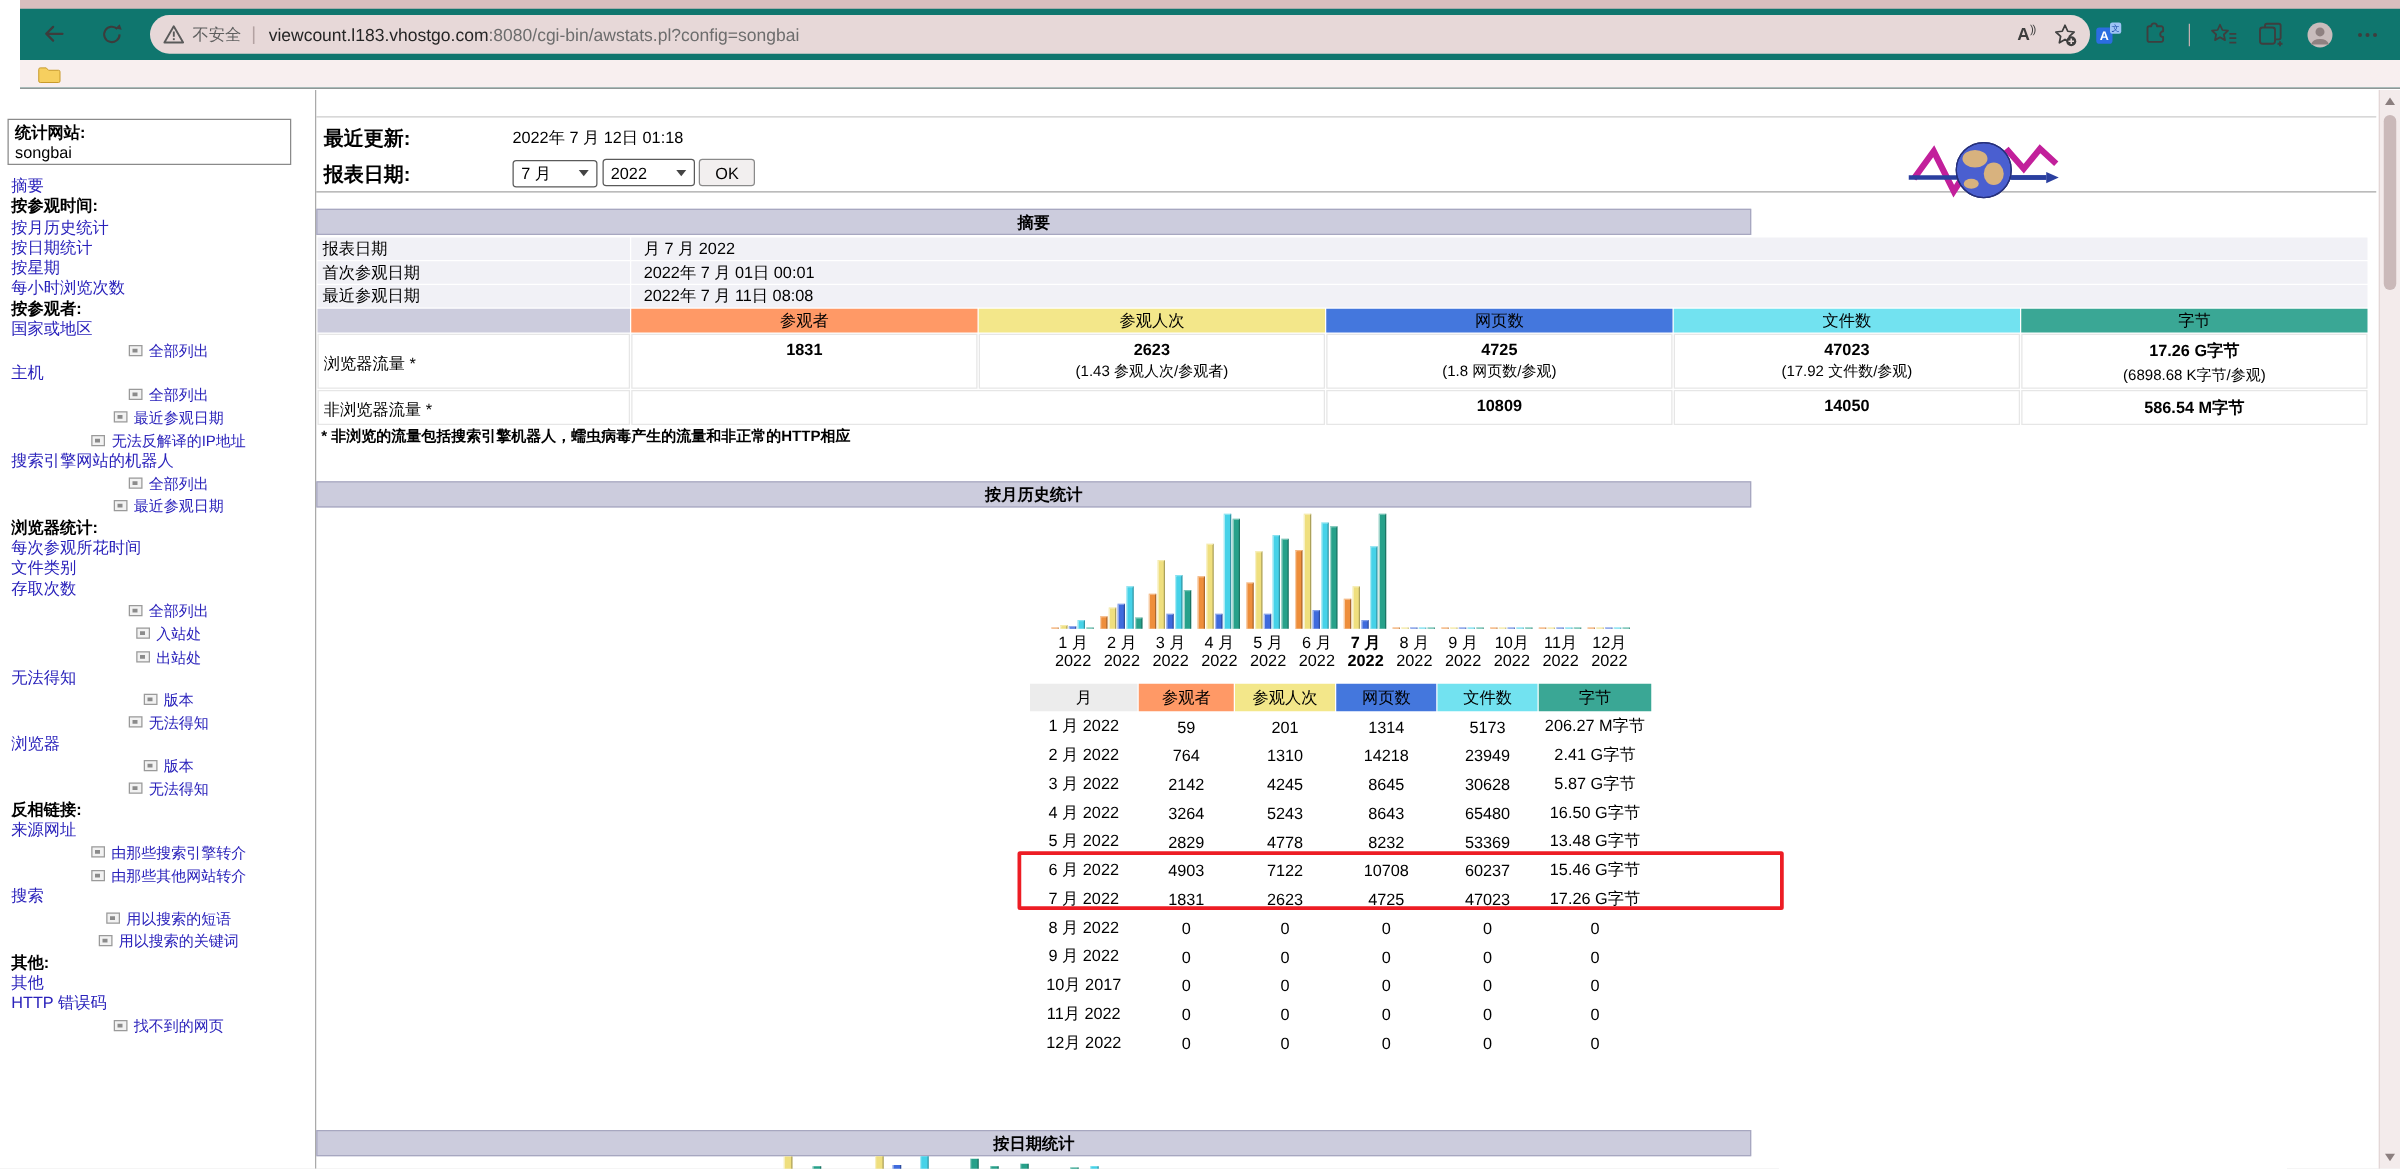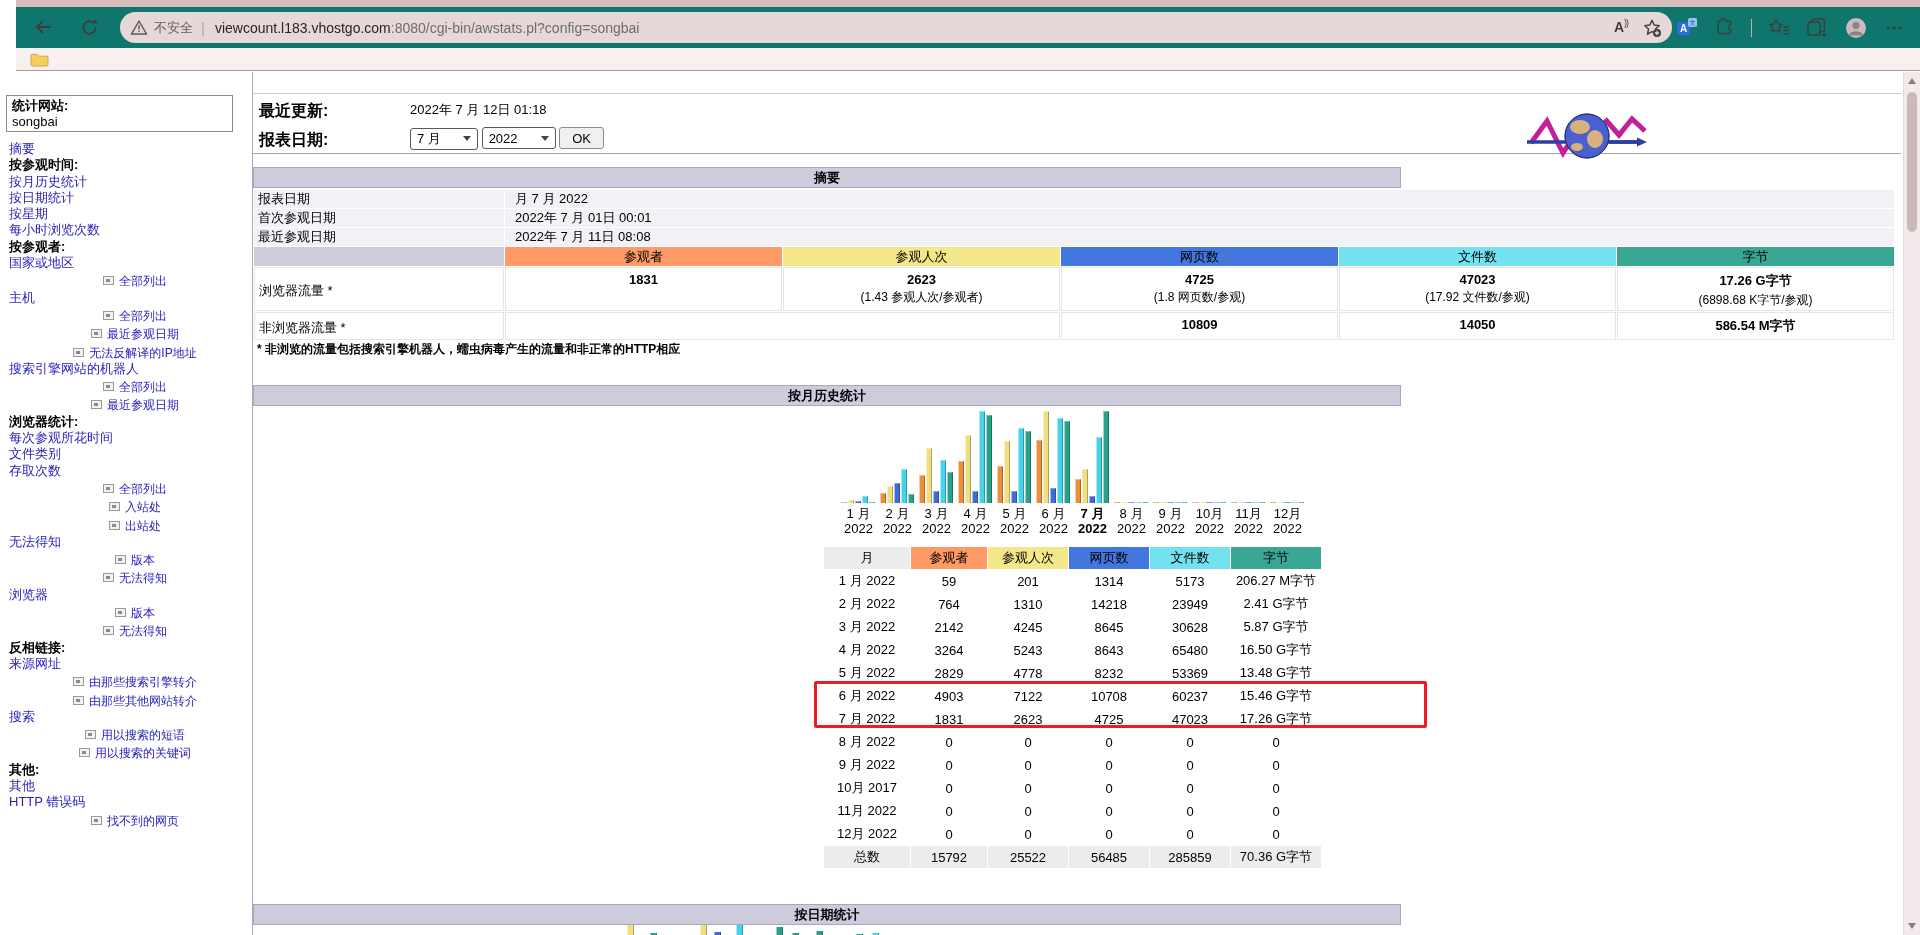--- a/index.html
+++ b/index.html
@@ -618,28 +618,20 @@
               <td>0</td>
             </tr>
             <tr>
               <td>12月 2022</td>
               <td>0</td>
               <td>0</td>
               <td>0</td>
               <td>0</td>
               <td>0</td>
             </tr>
-            <tr class="total">
-              <td>总数</td>
-              <td>15792</td>
-              <td>25522</td>
-              <td>56485</td>
-              <td>285859</td>
-              <td>70.36 G字节</td>
-            </tr>
           </tbody>
       </table>
 
       <div class="red-box"></div>
 
       <div class="sect-title t-daily">按日期统计</div>
       <div class="daily-bars">
           <div class="dbar" style="left: 374px; height: 11px; top: 0px; background: rgb(239, 223, 126);"></div>
           <div class="dbar" style="left: 397px; height: 3px; top: 8px; background: rgb(39, 161, 138);"></div>
           <div class="dbar" style="left: 447px; height: 12px; top: -1px; background: rgb(239, 223, 126);"></div>

